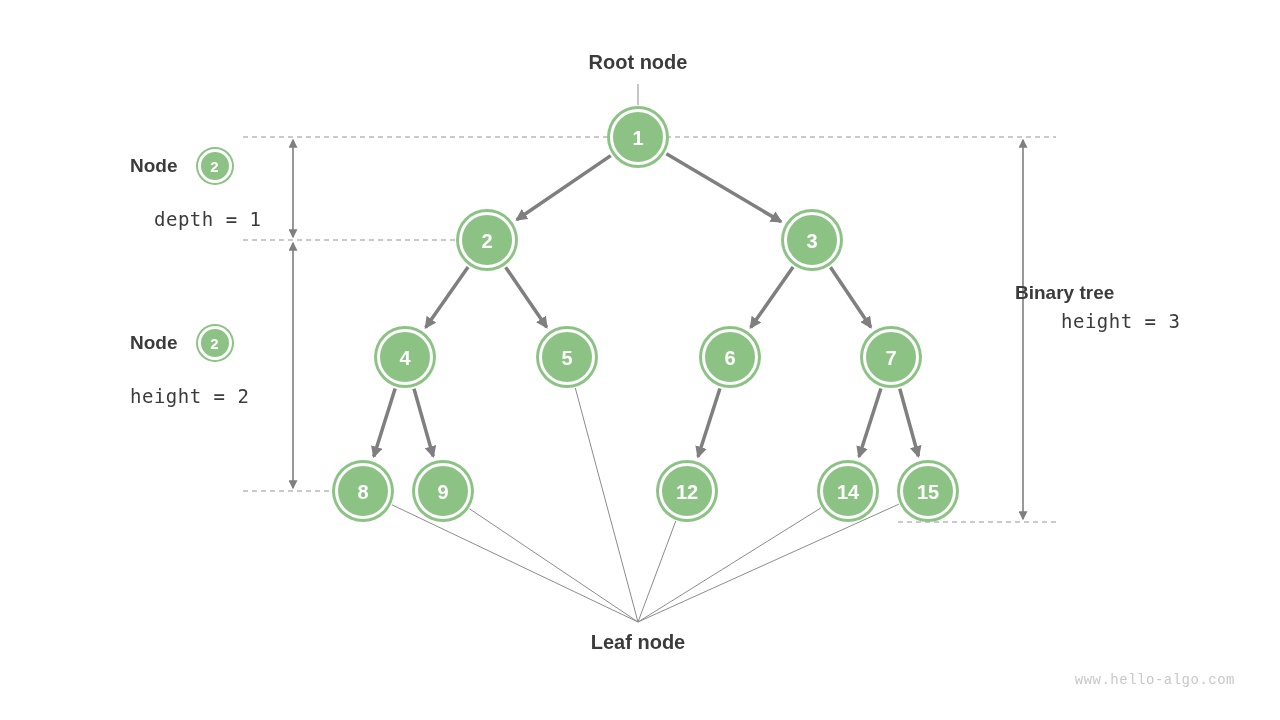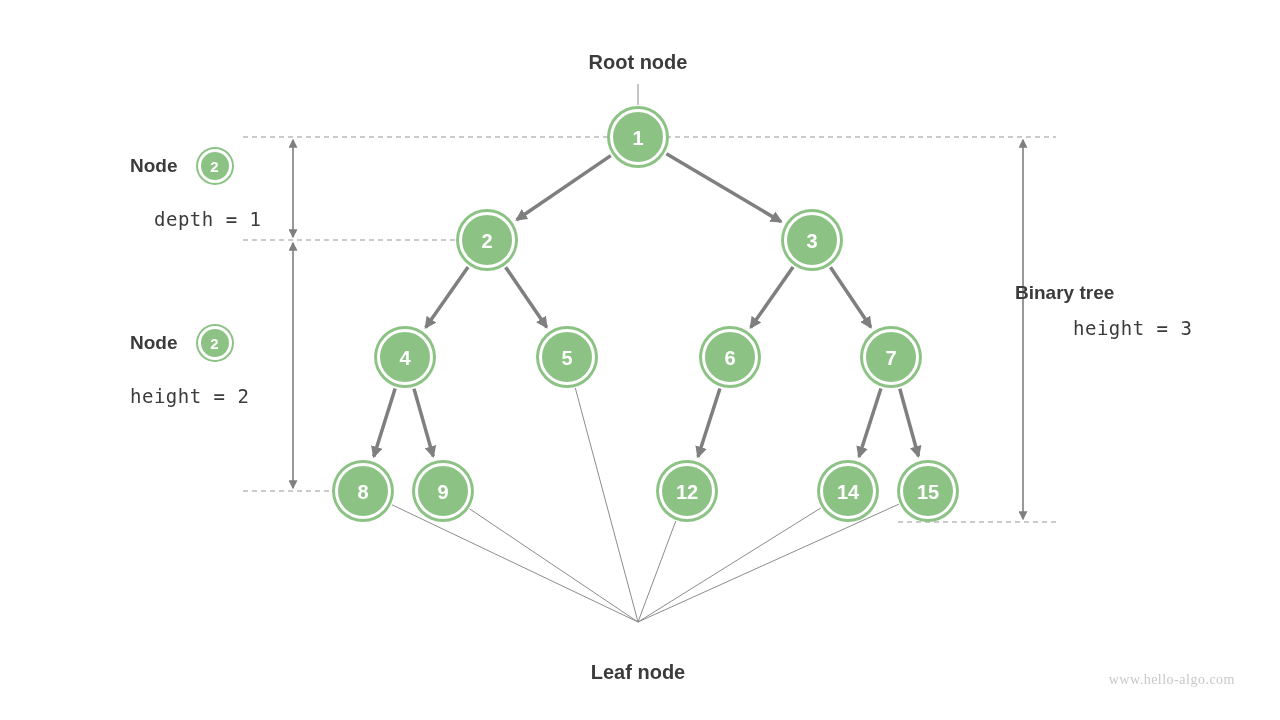--- a/index.html
+++ b/index.html
@@ -14,21 +14,21 @@
   .side-label{font-size:19px;font-weight:bold;}
   .mono-label{font-family:"DejaVu Sans Mono", monospace;font-size:19px;letter-spacing:0.5px;color:#3b3b3b;}
   .node-row{display:flex;align-items:center;gap:20px;}
   .badge{
     width:28px;height:28px;border-radius:50%;
     background:#8cc385;border:3px solid #ffffff;box-shadow:0 0 0 2px #8cc385;
     display:flex;align-items:center;justify-content:center;
     color:#ffffff;font-weight:bold;font-size:15px;
   }
   .watermark{
-    font-family:Liberation Serif, serif;font-size:14px;color:#c8c8c8;letter-spacing:0.5px;
+    font-family:Liberation Mono, monospace;font-size:14px;color:#c8c8c8;letter-spacing:0.5px;
   }
   
   .node-num{font-family:"Liberation Sans", sans-serif;font-weight:bold;font-size:20px;fill:#ffffff;}
 </style>
 </head>
 <body>
 
 <div id="stage">
 
   <svg id="tree-svg" width="1280" height="720" viewBox="0 0 1280 720">
@@ -132,31 +132,31 @@
         <g>
           <circle cx="928" cy="491" r="31" fill="#8cc385"></circle>
           <circle cx="928" cy="491" r="26.5" fill="none" stroke="#ffffff" stroke-width="3"></circle>
           <text x="928" y="492" text-anchor="middle" dominant-baseline="central" class="node-num">15</text>
         </g>
       </g>
   </svg>
 
   <div class="overlay big-label" style="left:638px;top:51px;">Root node</div>
 
-  <div class="overlay big-label" style="left:638px;top:661px;">Leaf node</div>
+  <div class="overlay big-label" style="left:638px;top:631px;">Leaf node</div>
 
   <div class="overlay node-row" style="left:130px;top:149px;">
     <span class="side-label">Node</span>
     <span class="badge">2</span>
   </div>
   <div class="overlay mono-label" style="left:130px;top:208px;margin-left:24px;">depth = 1</div>
 
   <div class="overlay node-row" style="left:130px;top:326px;">
     <span class="side-label">Node</span>
     <span class="badge">2</span>
   </div>
   <div class="overlay mono-label" style="left:130px;top:385px;text-align:center;">height = 2</div>
 
   <div class="overlay side-label" style="left:1015px;top:282px;">Binary tree</div>
-  <div class="overlay mono-label" style="left:1061px;top:317px;margin-left:12px;">height = 3</div>
+  <div class="overlay mono-label" style="left:1061px;top:310px;">height = 3</div>
 
   <div class="overlay watermark" style="right:45px;top:672px;">www.hello-algo.com</div>
 </div>
 
 </body></html>

